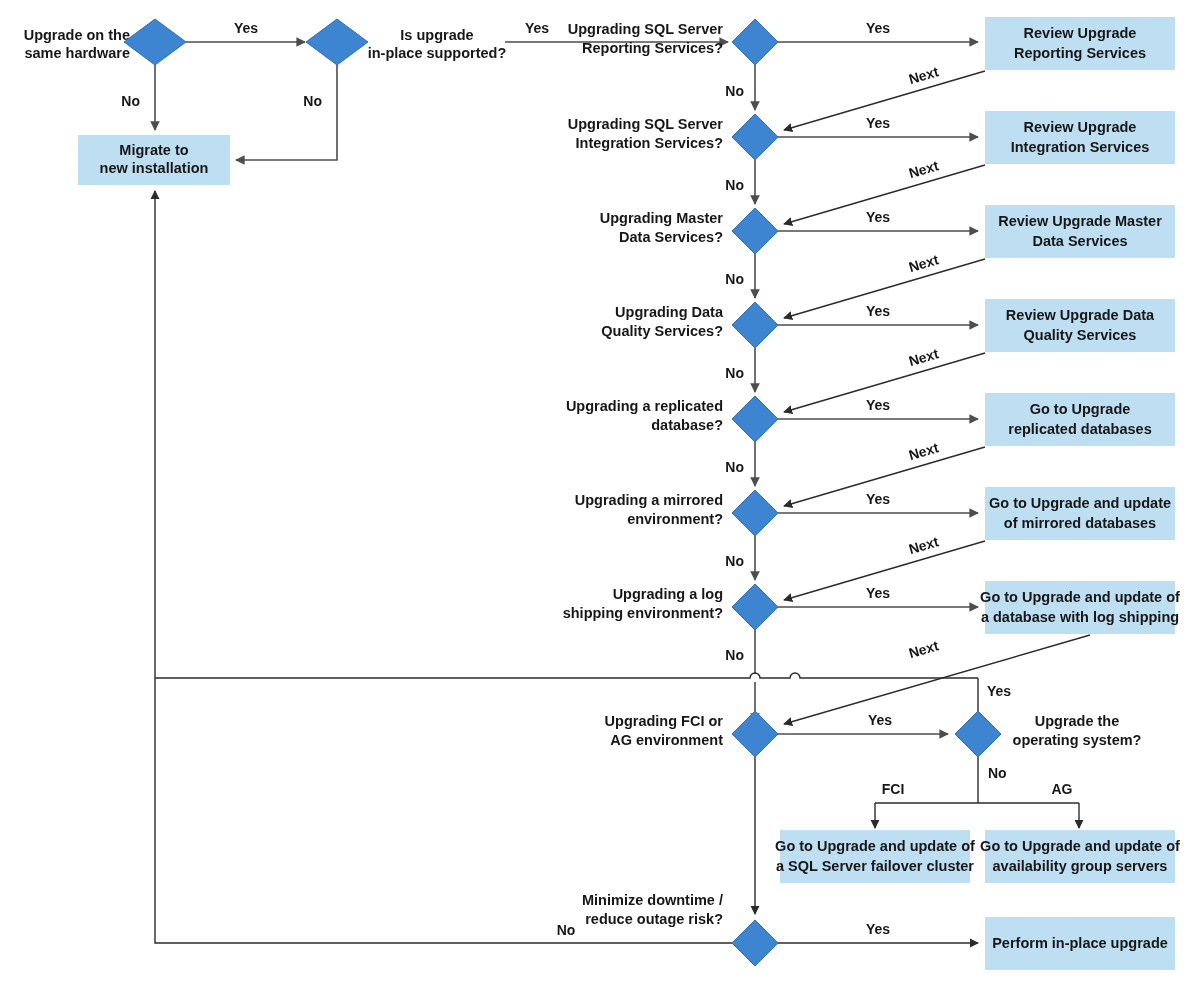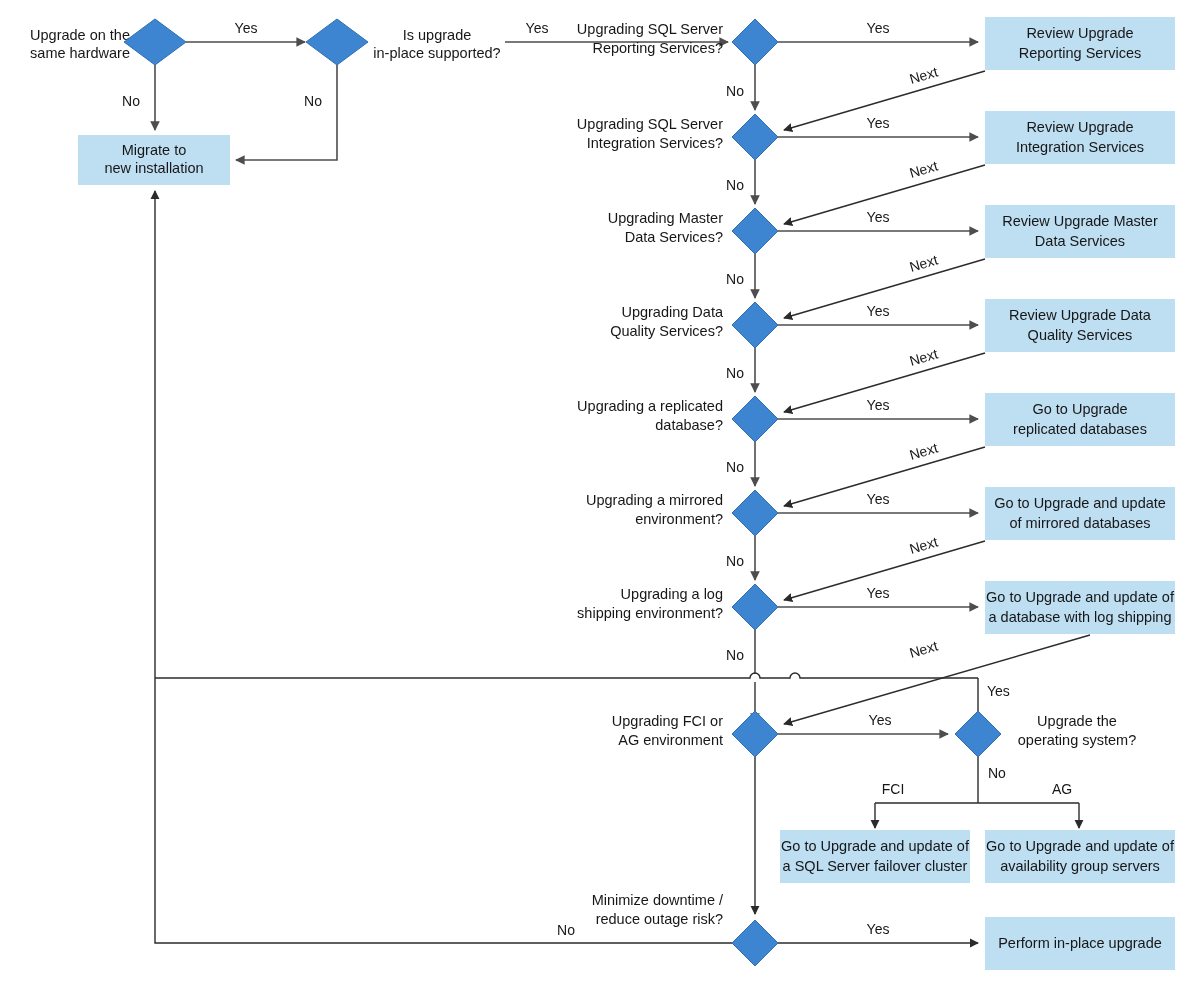--- a/index.html
+++ b/index.html
@@ -10,20 +10,21 @@
   body {
     width: 1200px;
     height: 986px;
     font-family: "Liberation Sans", sans-serif;
     overflow: hidden;
   }
   #flow-root {
     position: relative;
     width: 980px;
     height: 986px;
+    font-weight: bold;
   }
   svg#flow-svg {
     display: block;
     width: 1200px;
     height: 986px;
   }
   .node-label {
     font-family: "Liberation Sans", sans-serif;
     font-size: 14.5px;
     fill: #171717;

